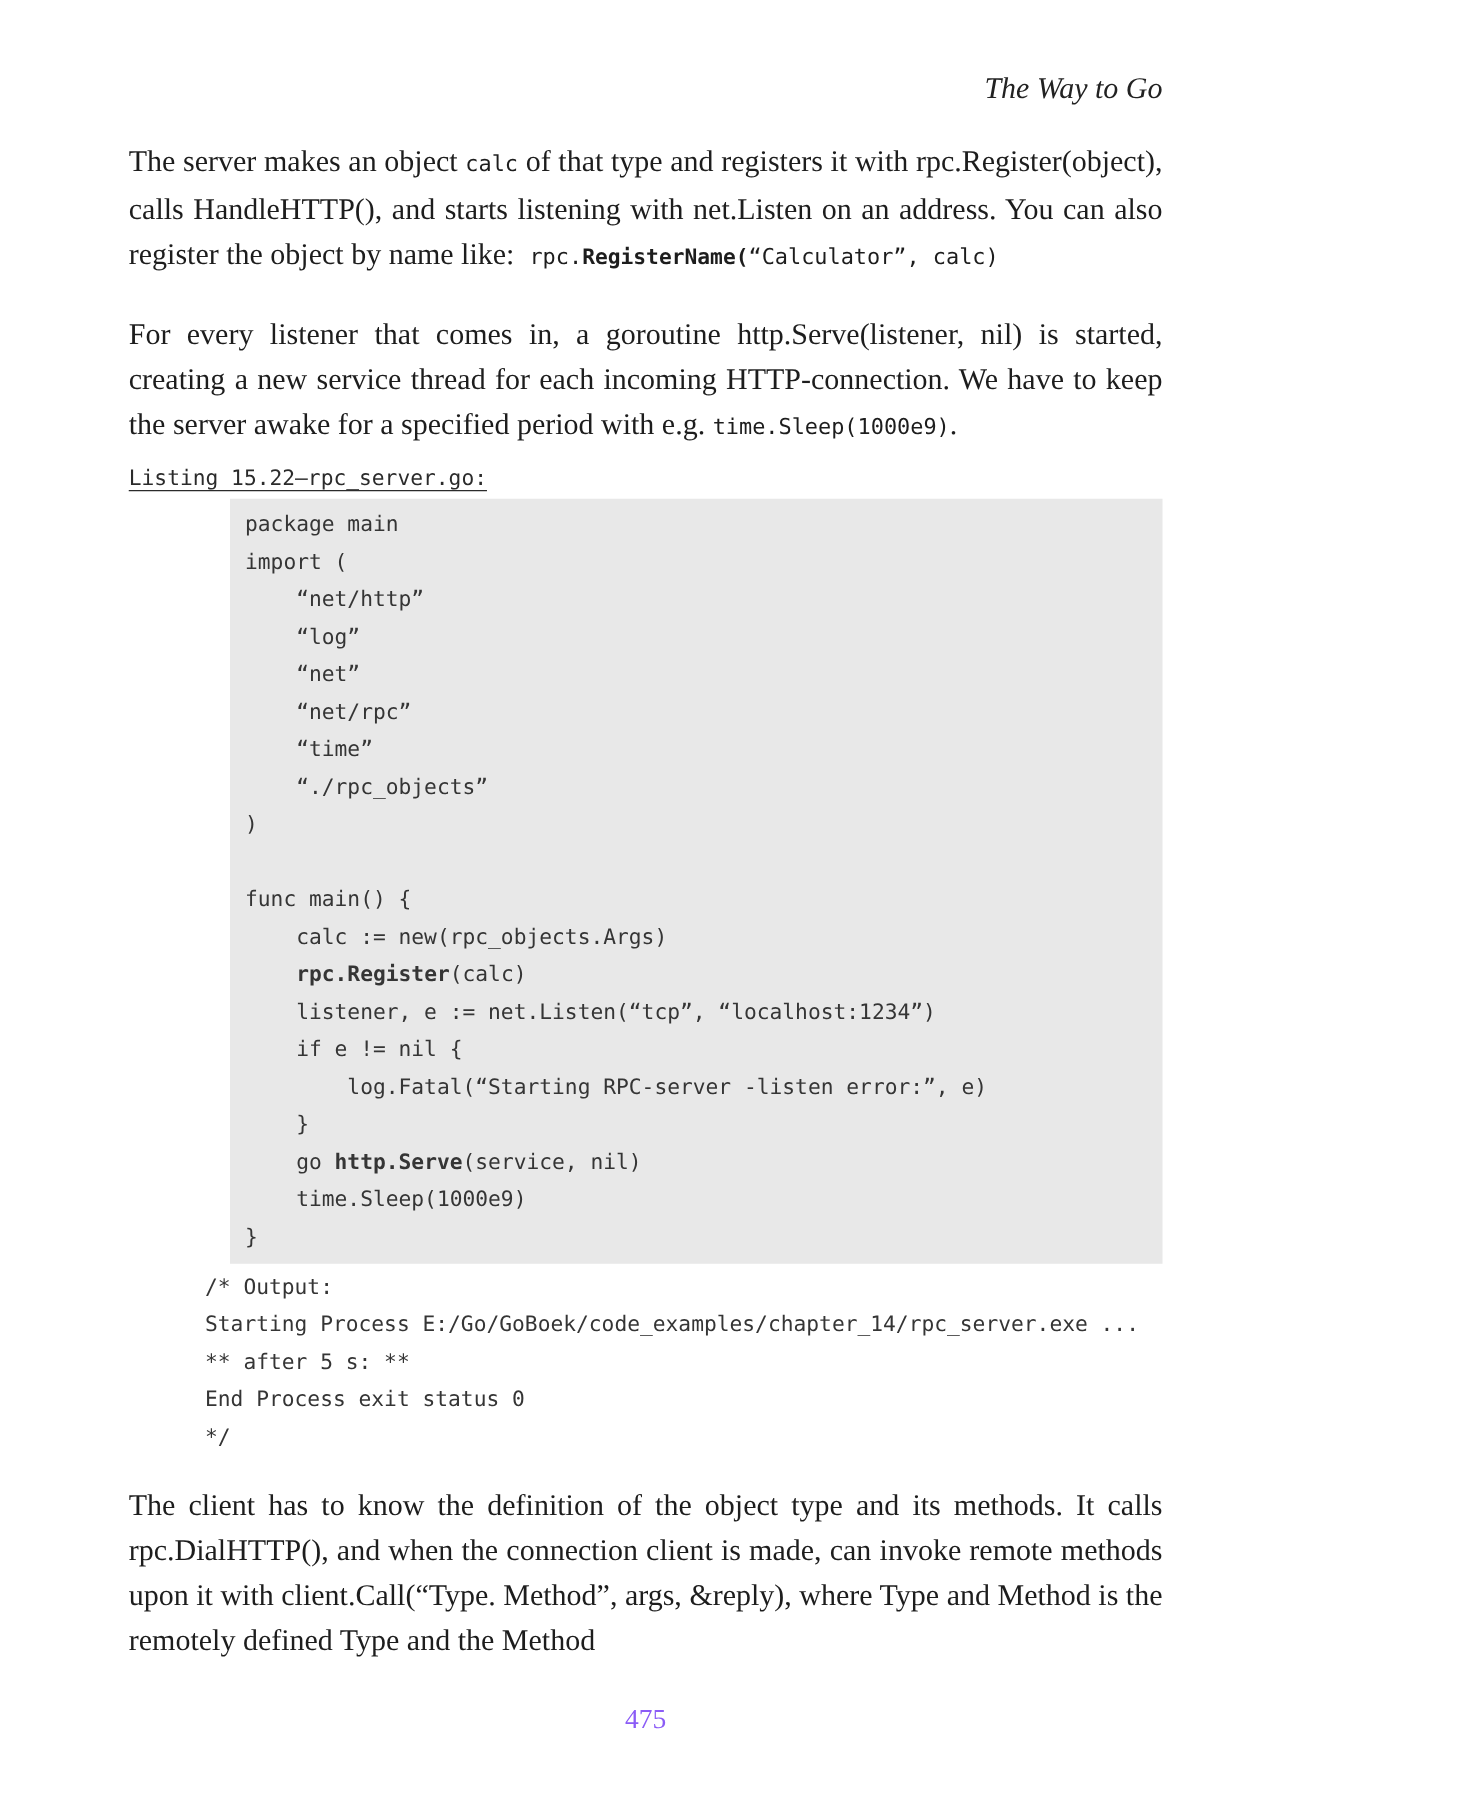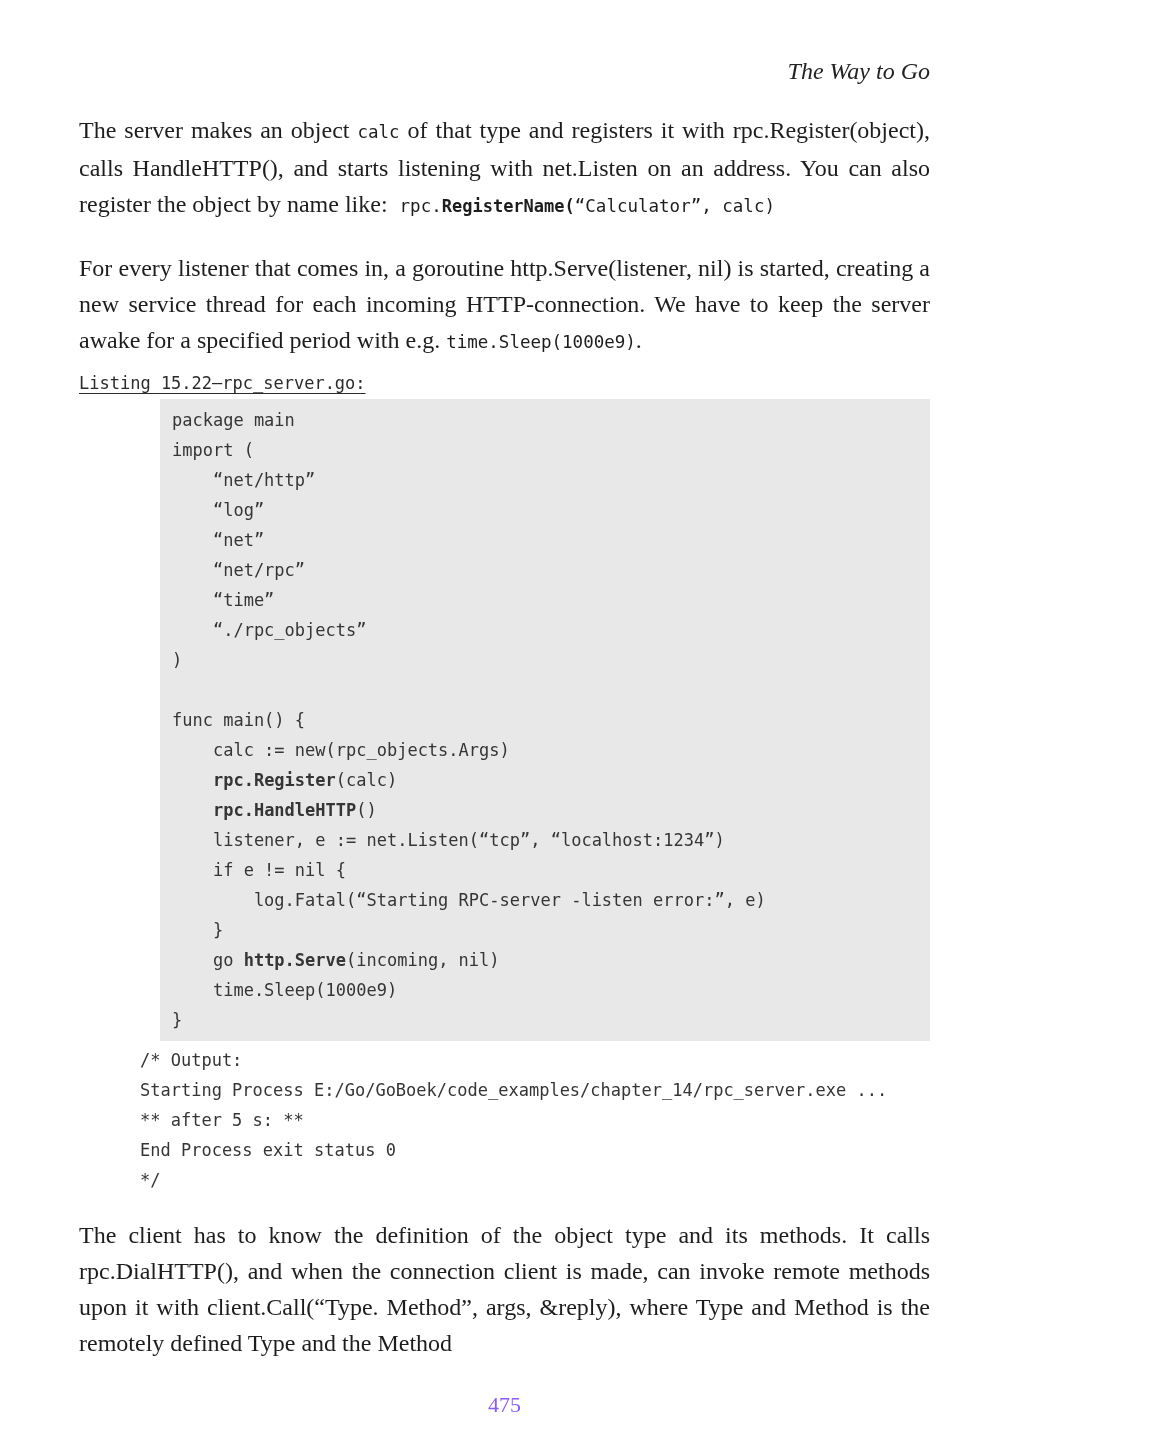--- a/index.html
+++ b/index.html
@@ -2,21 +2,21 @@
 <html><head>
 <meta charset="utf-8">
 <style>
   html, body { margin: 0; padding: 0; background: #ffffff; }
   .page {
     position: relative;
     width: 1028px;
     height: 1440px;
     box-sizing: border-box;
     background: #ffffff;
-    padding: 56px 98px 0 79px;
+    padding: 56px 98px 0 103px;
     font-family: "Liberation Serif", serif;
     color: #1d1d1d;
     overflow: hidden;
   }
   .running-header {
     text-align: right;
     font-style: italic;
     font-size: 24px;
     line-height: 30px;
     color: #222222;
@@ -88,26 +88,25 @@
       <div class="cl"><span>    “log”</span></div>
       <div class="cl"><span>    “net”</span></div>
       <div class="cl"><span>    “net/rpc”</span></div>
       <div class="cl"><span>    “time”</span></div>
       <div class="cl"><span>    “./rpc_objects”</span></div>
       <div class="cl"><span>)</span></div>
       <div class="cl"><span></span></div>
       <div class="cl"><span>func main() {</span></div>
       <div class="cl"><span>    calc := new(rpc_objects.Args)</span></div>
       <div class="cl"><span>    </span><span class="b">rpc.Register</span><span>(calc)</span></div>
-      <div class="cl"><span>    </span><span class="b">rpc.HandleHTTP</span><span>()</span></div>
       <div class="cl"><span>    listener, e := net.Listen(“tcp”, “localhost:1234”)</span></div>
       <div class="cl"><span>    if e != nil {</span></div>
       <div class="cl"><span>        log.Fatal(“Starting RPC-server -listen error:”, e)</span></div>
       <div class="cl"><span>    }</span></div>
-      <div class="cl"><span>    go </span><span class="b">http.Serve</span><span>(incoming, nil)</span></div>
+      <div class="cl"><span>    go </span><span class="b">http.Serve</span><span>(service, nil)</span></div>
       <div class="cl"><span>    time.Sleep(1000e9)</span></div>
       <div class="cl"><span>}</span></div>
     </div>
     <div class="outputblock">
       <div class="cl"><span>/* Output:</span></div>
       <div class="cl"><span>Starting Process E:/Go/GoBoek/code_examples/chapter_14/rpc_server.exe ...</span></div>
       <div class="cl"><span>** after 5 s: **</span></div>
       <div class="cl"><span>End Process exit status 0</span></div>
       <div class="cl"><span>*/</span></div>
     </div>

